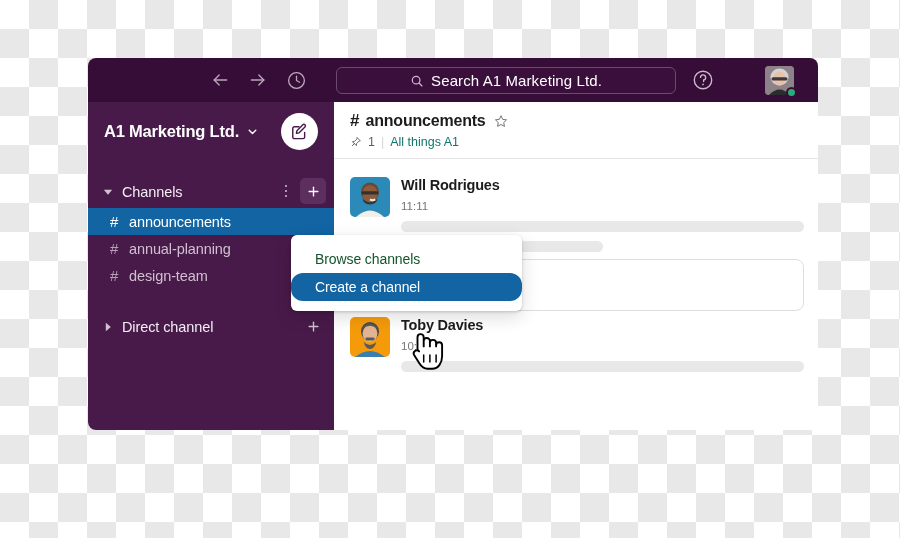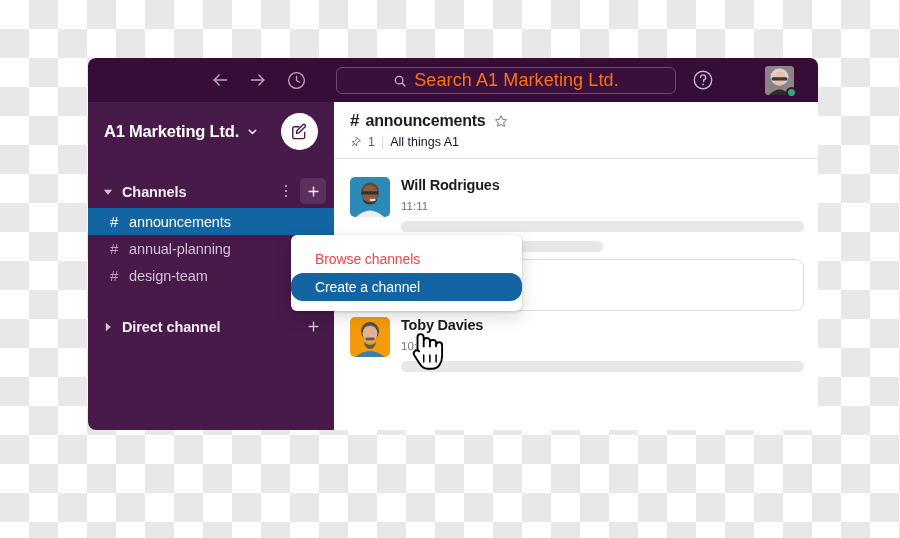--- a/index.html
+++ b/index.html
@@ -66,22 +66,22 @@
     border: 1px solid #6e4a6f;
     border-radius: 6px;
     background: #3b0f3c;
     display: flex;
     align-items: center;
     justify-content: center;
     gap: 7px;
   }
   .searchbar .s-ico { color: #cdb8ce; display: flex; }
   .searchbar .s-txt {
-    color: #f97316;
-    font-size: 18px;
+    color: #ffffff;
+    font-size: 15px;
     letter-spacing: .1px;
   }
 
   .help-btn {
     position: absolute;
     left: 604px; top: 11px;
     width: 22px; height: 22px;
     color: #cdb8ce;
   }
 
@@ -153,21 +153,21 @@
     position: relative;
   }
   .sec-caret {
     width: 16px;
     color: #cfc3cf;
     display: flex; align-items: center; justify-content: center;
   }
   .sec-title {
     color: #f2eef2;
     font-size: 14.5px;
-    font-weight: 700;
+    font-weight: 400;
     margin-left: 6px;
     letter-spacing: -.1px;
   }
   .sec-actions {
     position: absolute;
     right: 8px; top: 2px;
     display: flex; align-items: center; gap: 4px;
   }
   .kebab {
     width: 20px; height: 26px;
@@ -234,21 +234,21 @@
   .ch-meta {
     display: flex;
     align-items: center;
     gap: 6px;
     margin-top: 4px;
     color: #616061;
     font-size: 12.5px;
   }
   .ch-meta .pin-ico { color: #4a4a4a; display: flex; }
   .ch-meta .divider { color: #d6d6d6; }
-  .ch-topic { color: #0f172a; }
+  .ch-topic { color: #0f766e; }
 
   .messages { padding: 12px 0 0 0; position: relative; }
   .msg { display: flex; padding: 6px 14px 0 16px; }
   .msg-av {
     width: 40px; height: 40px;
     border-radius: 5px;
     flex: 0 0 40px;
     overflow: hidden;
     position: relative;
   }
@@ -292,21 +292,21 @@
     box-shadow: 0 1px 3px rgba(0,0,0,.18), 0 6px 18px rgba(0,0,0,.14);
     padding: 10px 0 10px 0;
     z-index: 50;
   }
   .dd-item {
     height: 28px;
     display: flex;
     align-items: center;
     padding-left: 24px;
     font-size: 14px;
-    color: #ef4444;
+    color: #14532d;
     letter-spacing: -.1px;
   }
   .dd-item.sel {
     background: #1264a3;
     color: #ffffff;
     border-radius: 12px;
   }
 
   .cursor {
     position: absolute;

